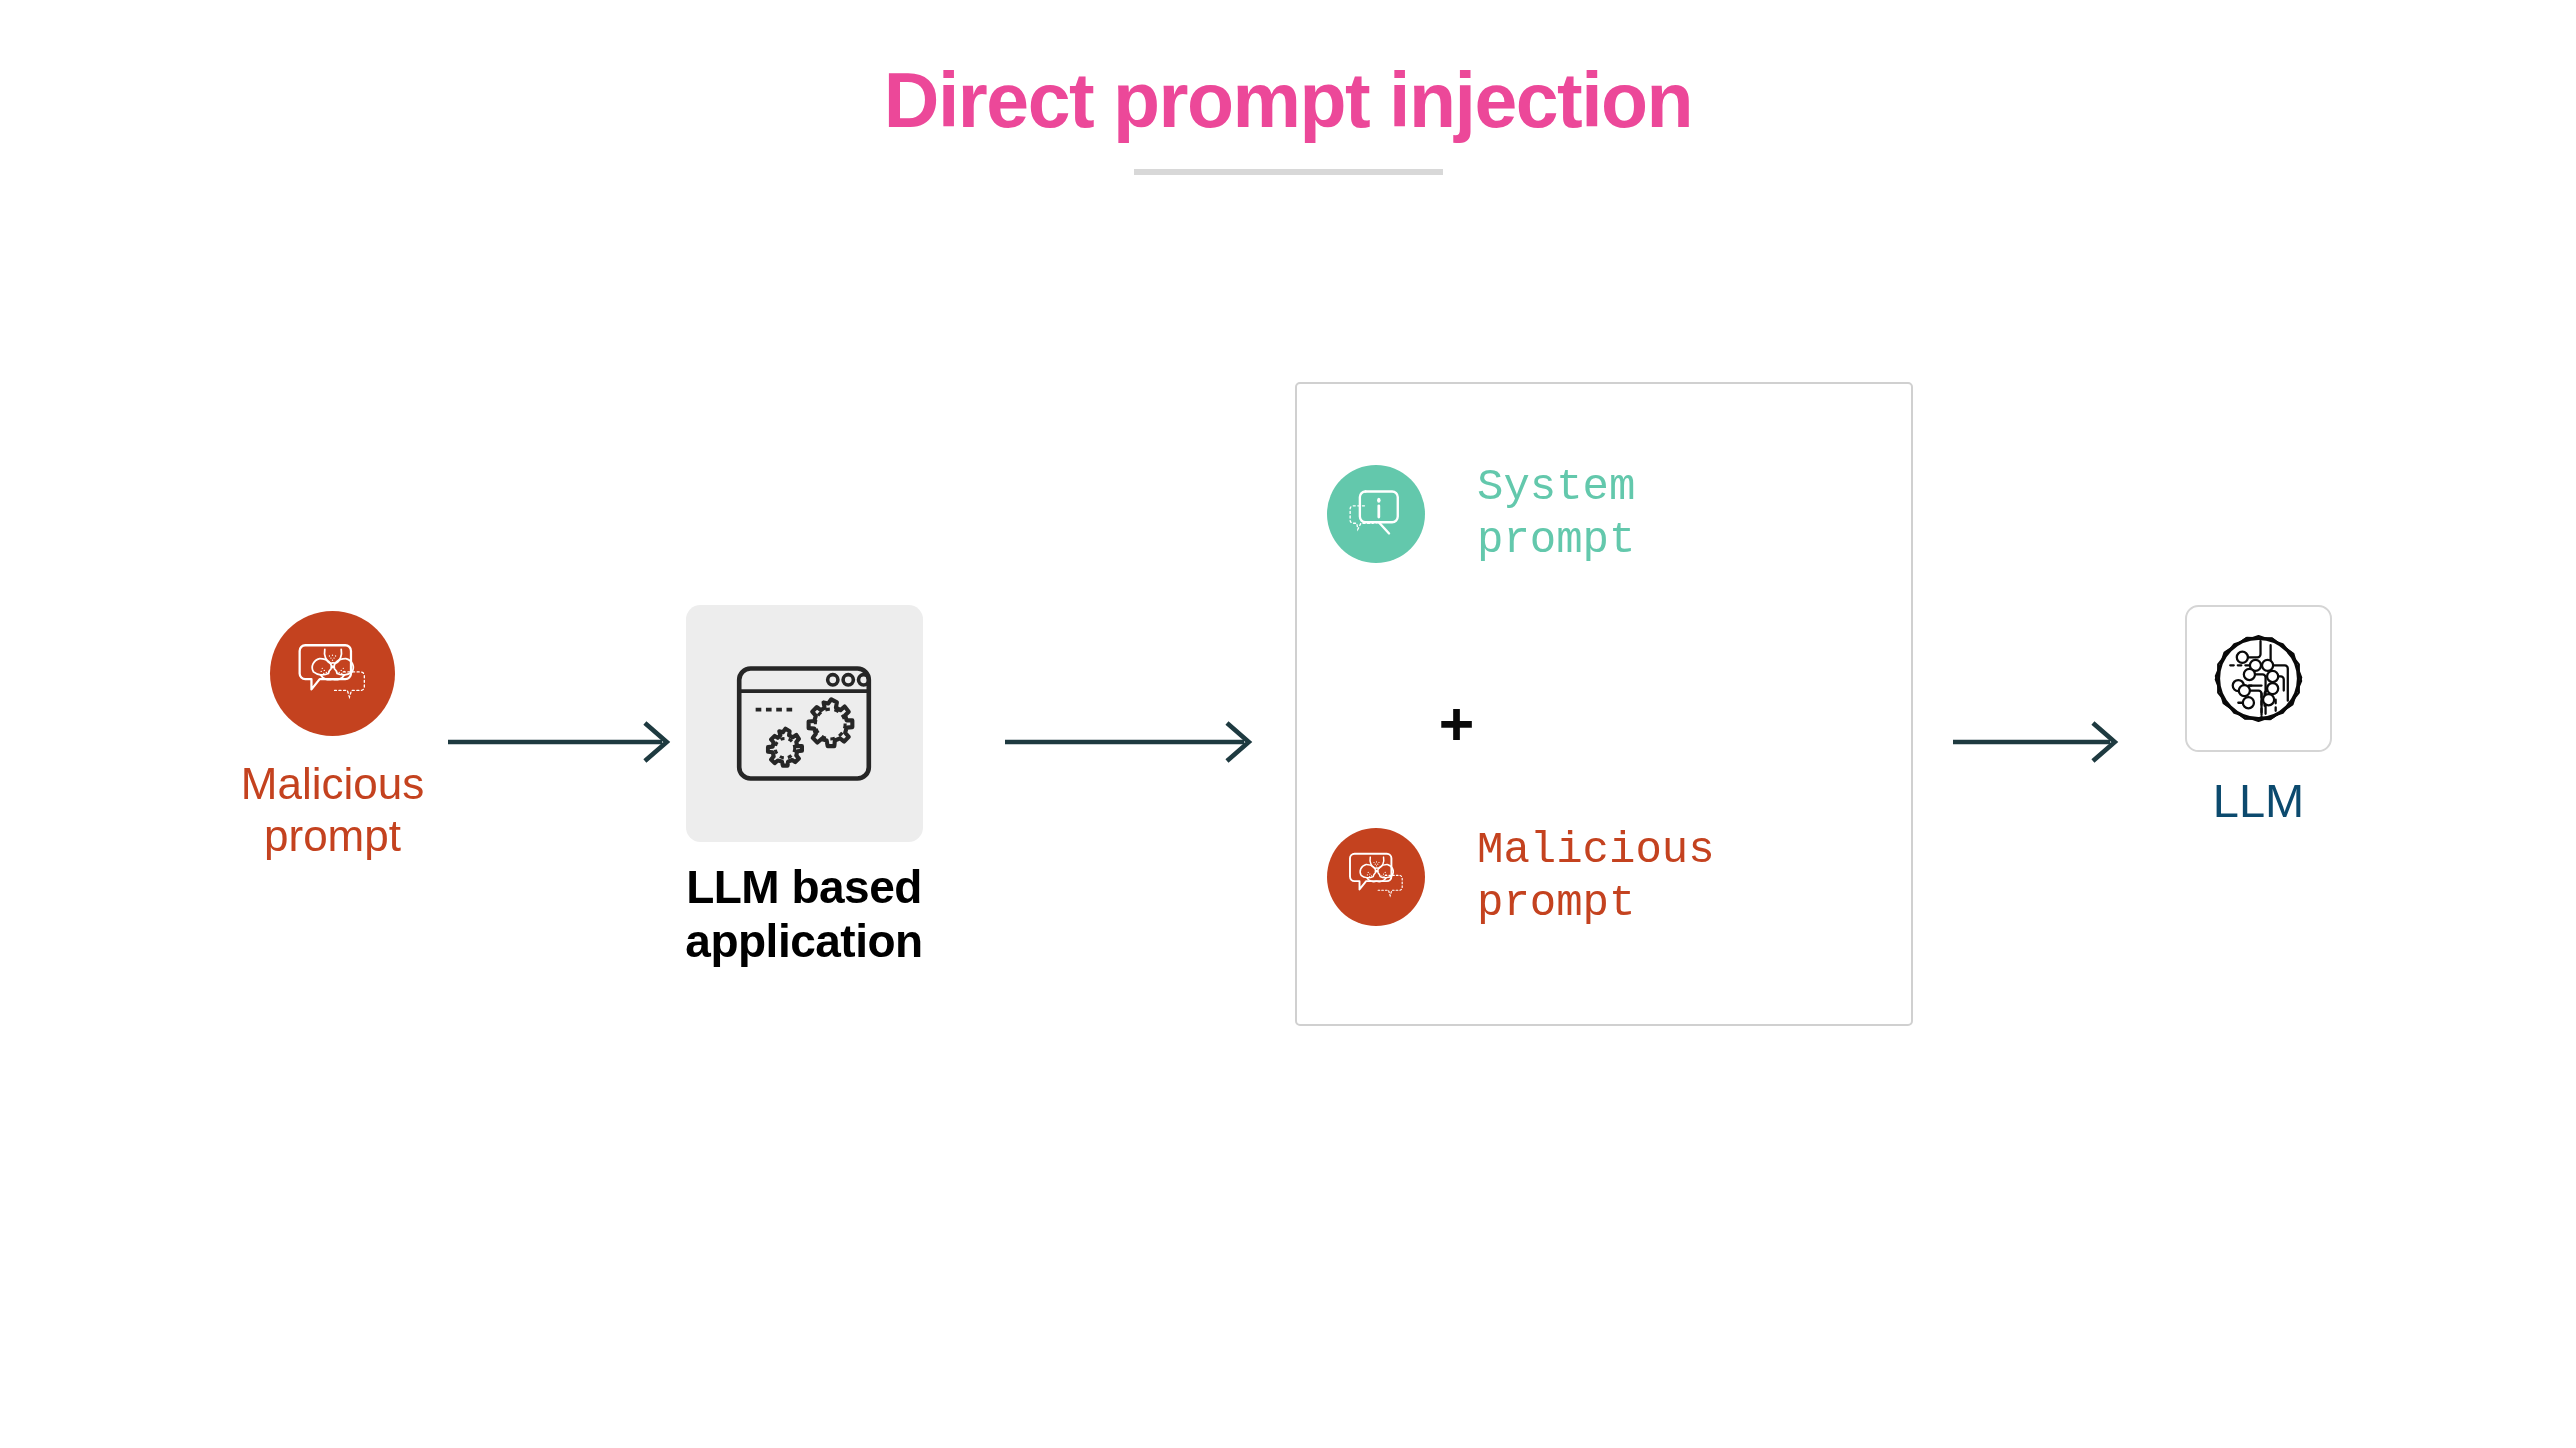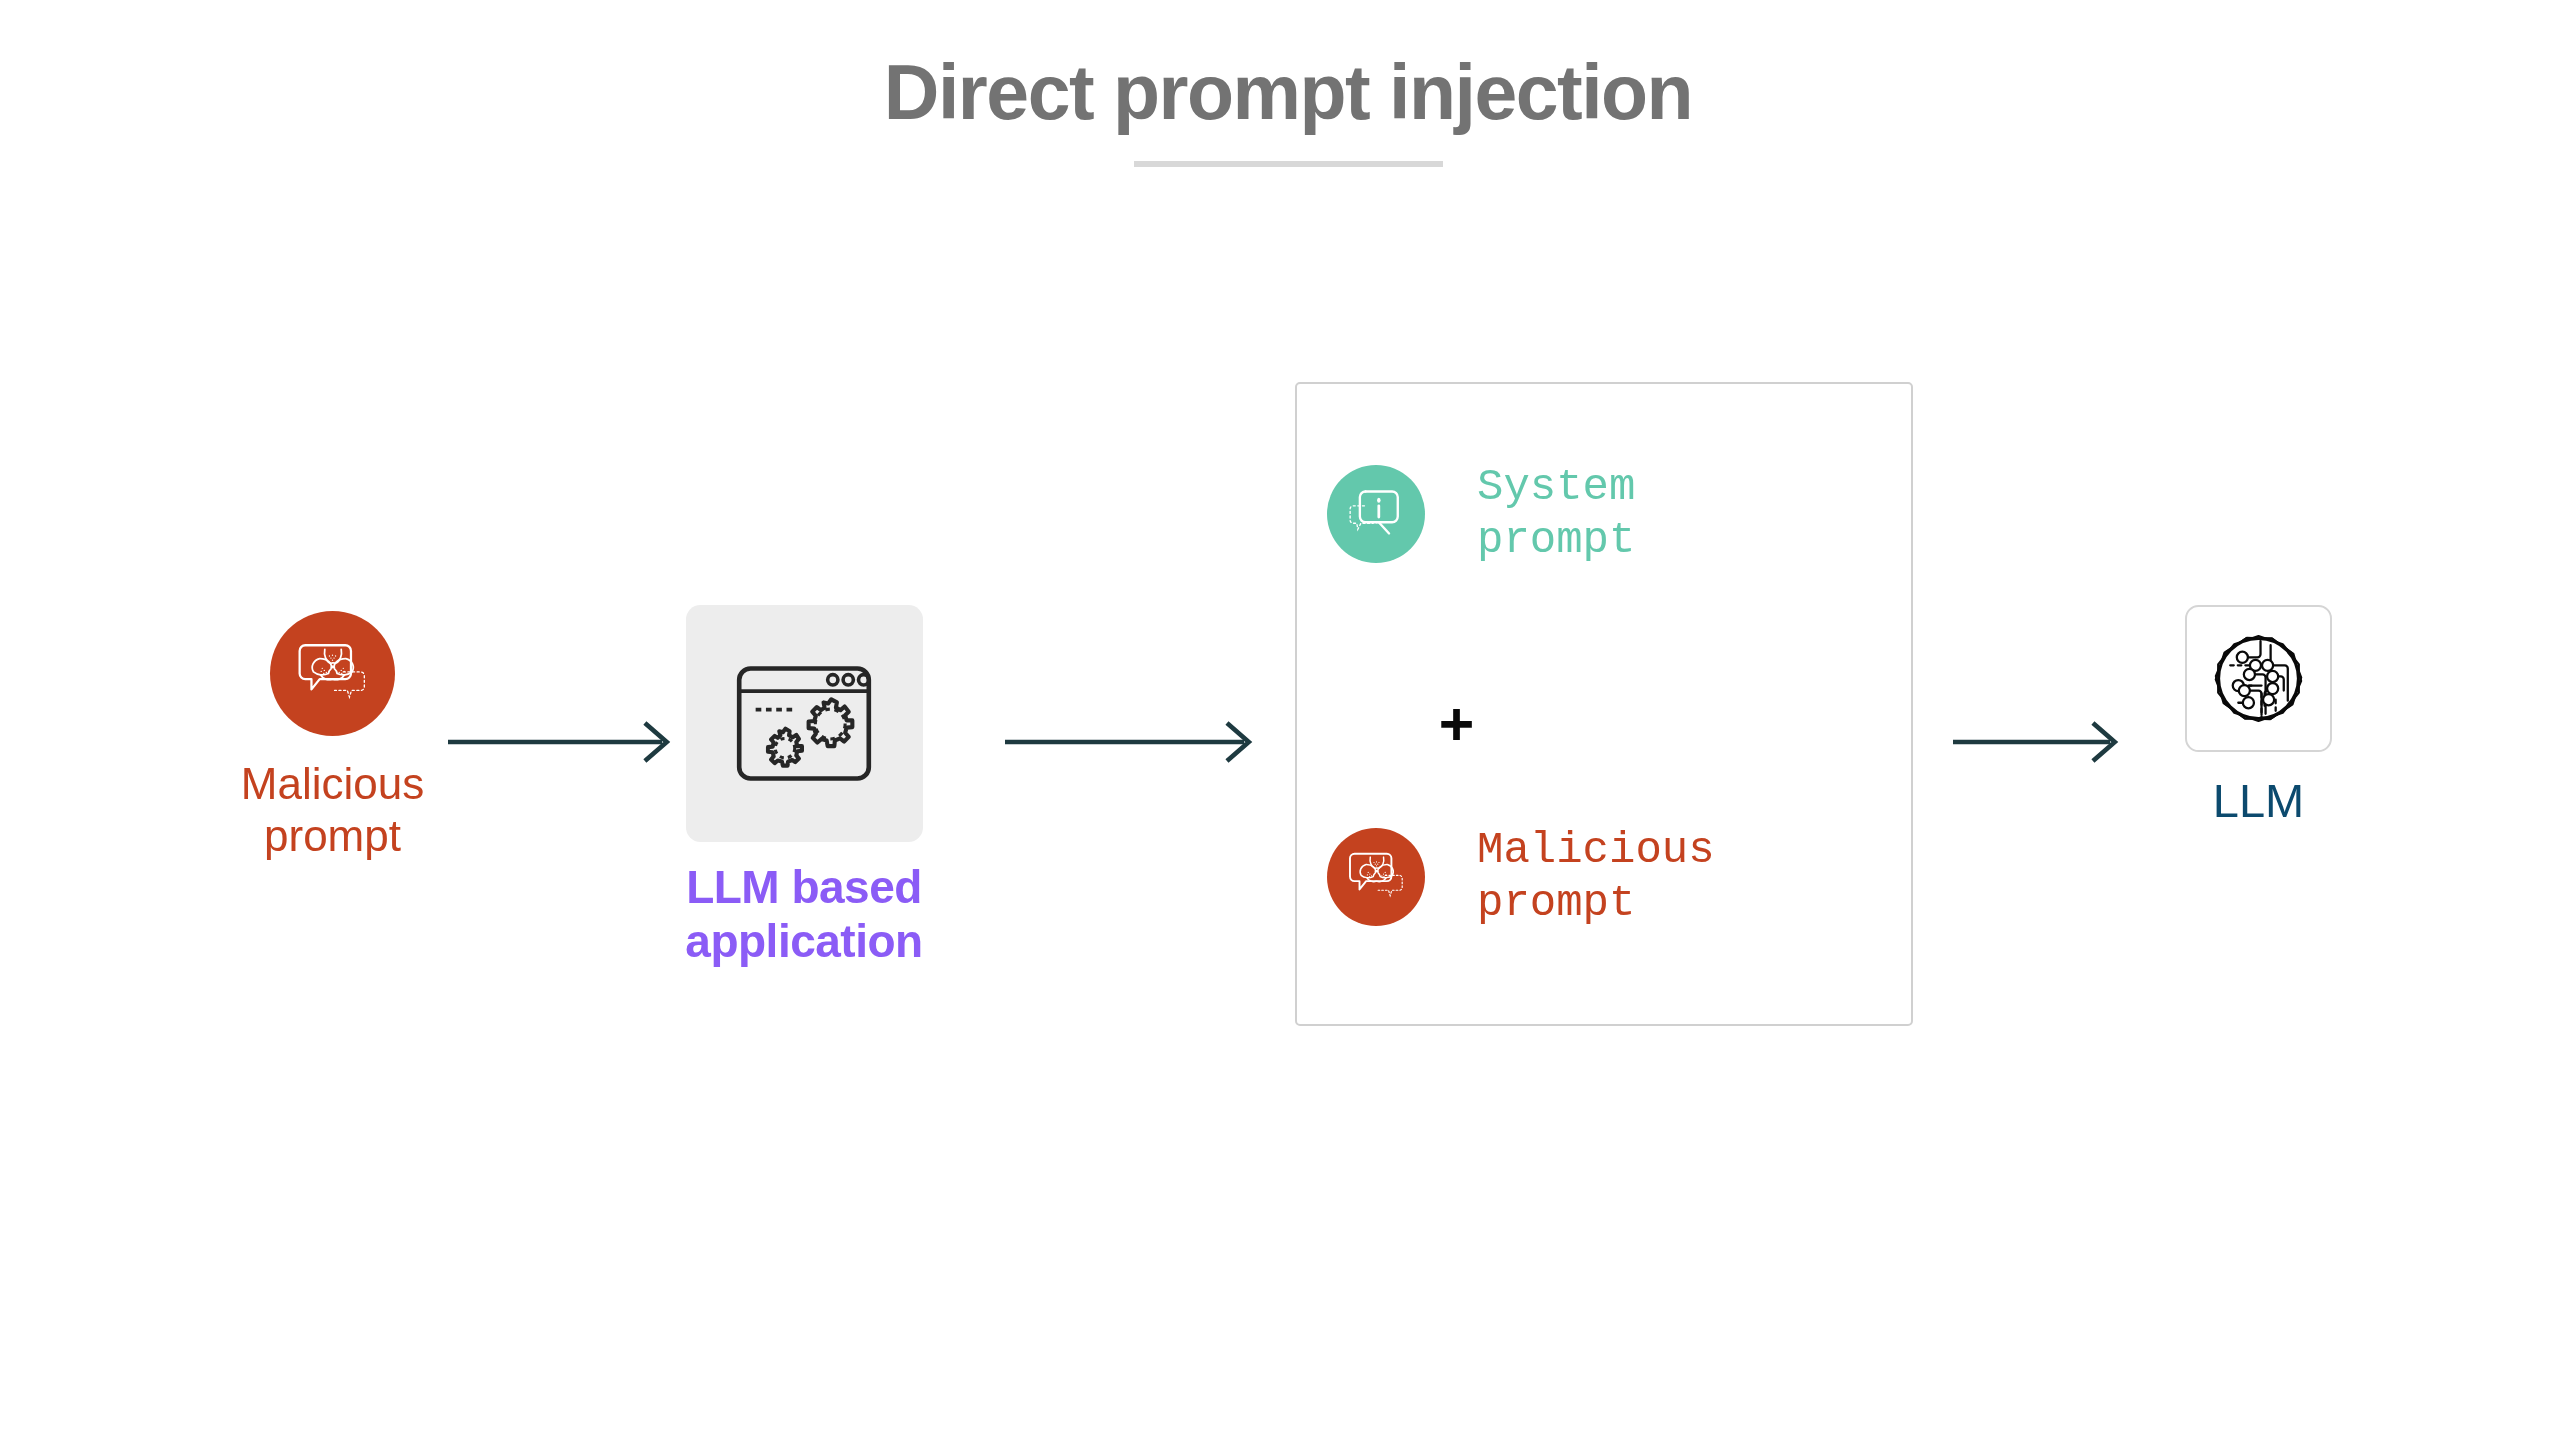--- a/index.html
+++ b/index.html
@@ -19,24 +19,24 @@
   #title-block {
     position: absolute;
     top: 52px;
     left: 0;
     width: 2576px;
     text-align: center;
   }
   #page-title {
     font-size: 77px;
     font-weight: bold;
-    color: #737373;
+    color: #ec4899;
     letter-spacing: -1.5px;
     line-height: 1.05;
-    margin: 0;
+    margin: 8px;
   }
   #title-divider {
     margin: 28px auto 0 auto;
     width: 309px;
     height: 5.7px;
     background: #d8d8d8;
   }
 
   
   #flow {
@@ -99,21 +99,21 @@
     width: 237px;
     height: 237px;
     background: #ededed;
     border-radius: 14.4px;
     margin: 0 auto;
   }
   #llm-app-label {
     margin-top: 17.5px;
     font-size: 46px;
     font-weight: bold;
-    color: #8b5cf6;
+    color: #000000;
     letter-spacing: -0.5px;
   }
 
   
   #node-combined {
     left: 1295px;
     top: 382px;
     width: 618px;
     height: 644px;
     border: 2.1px solid #d0d0d0;

